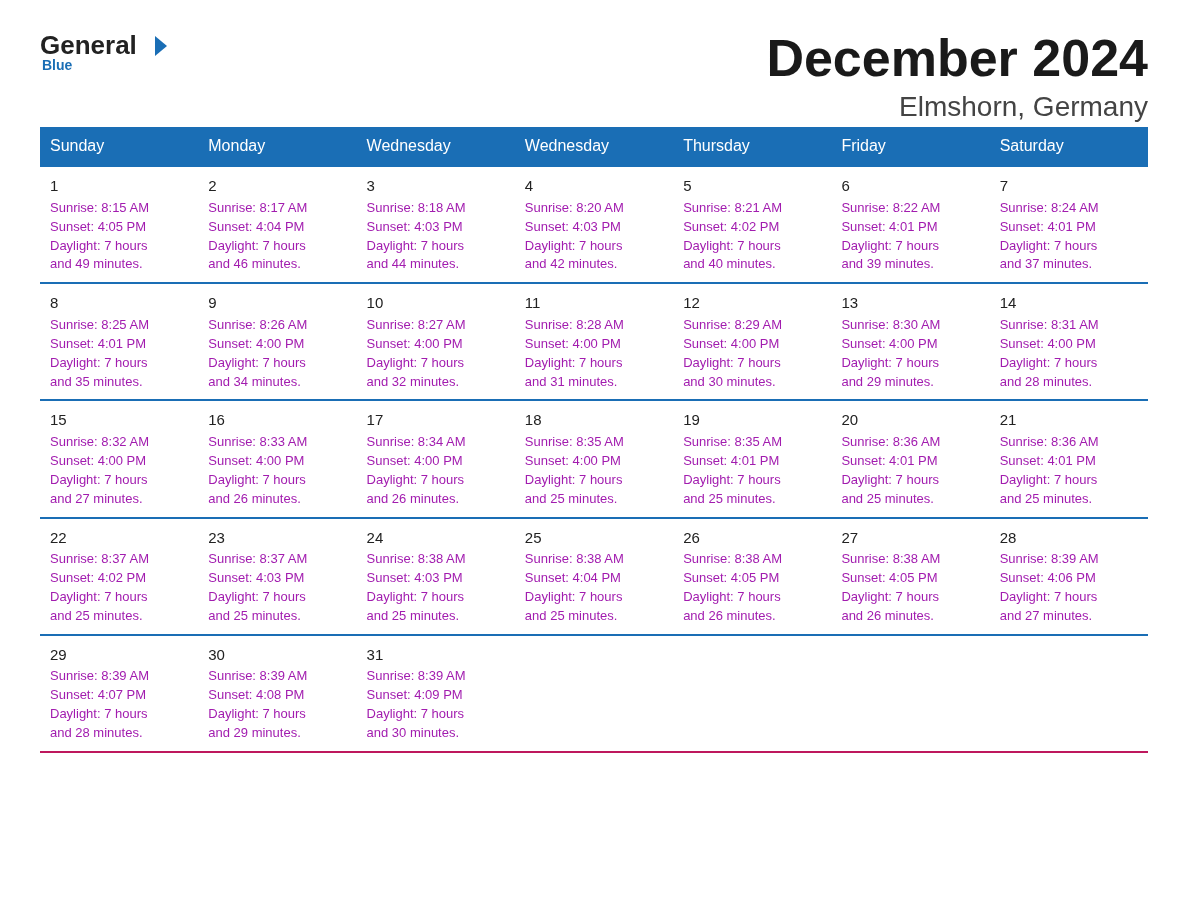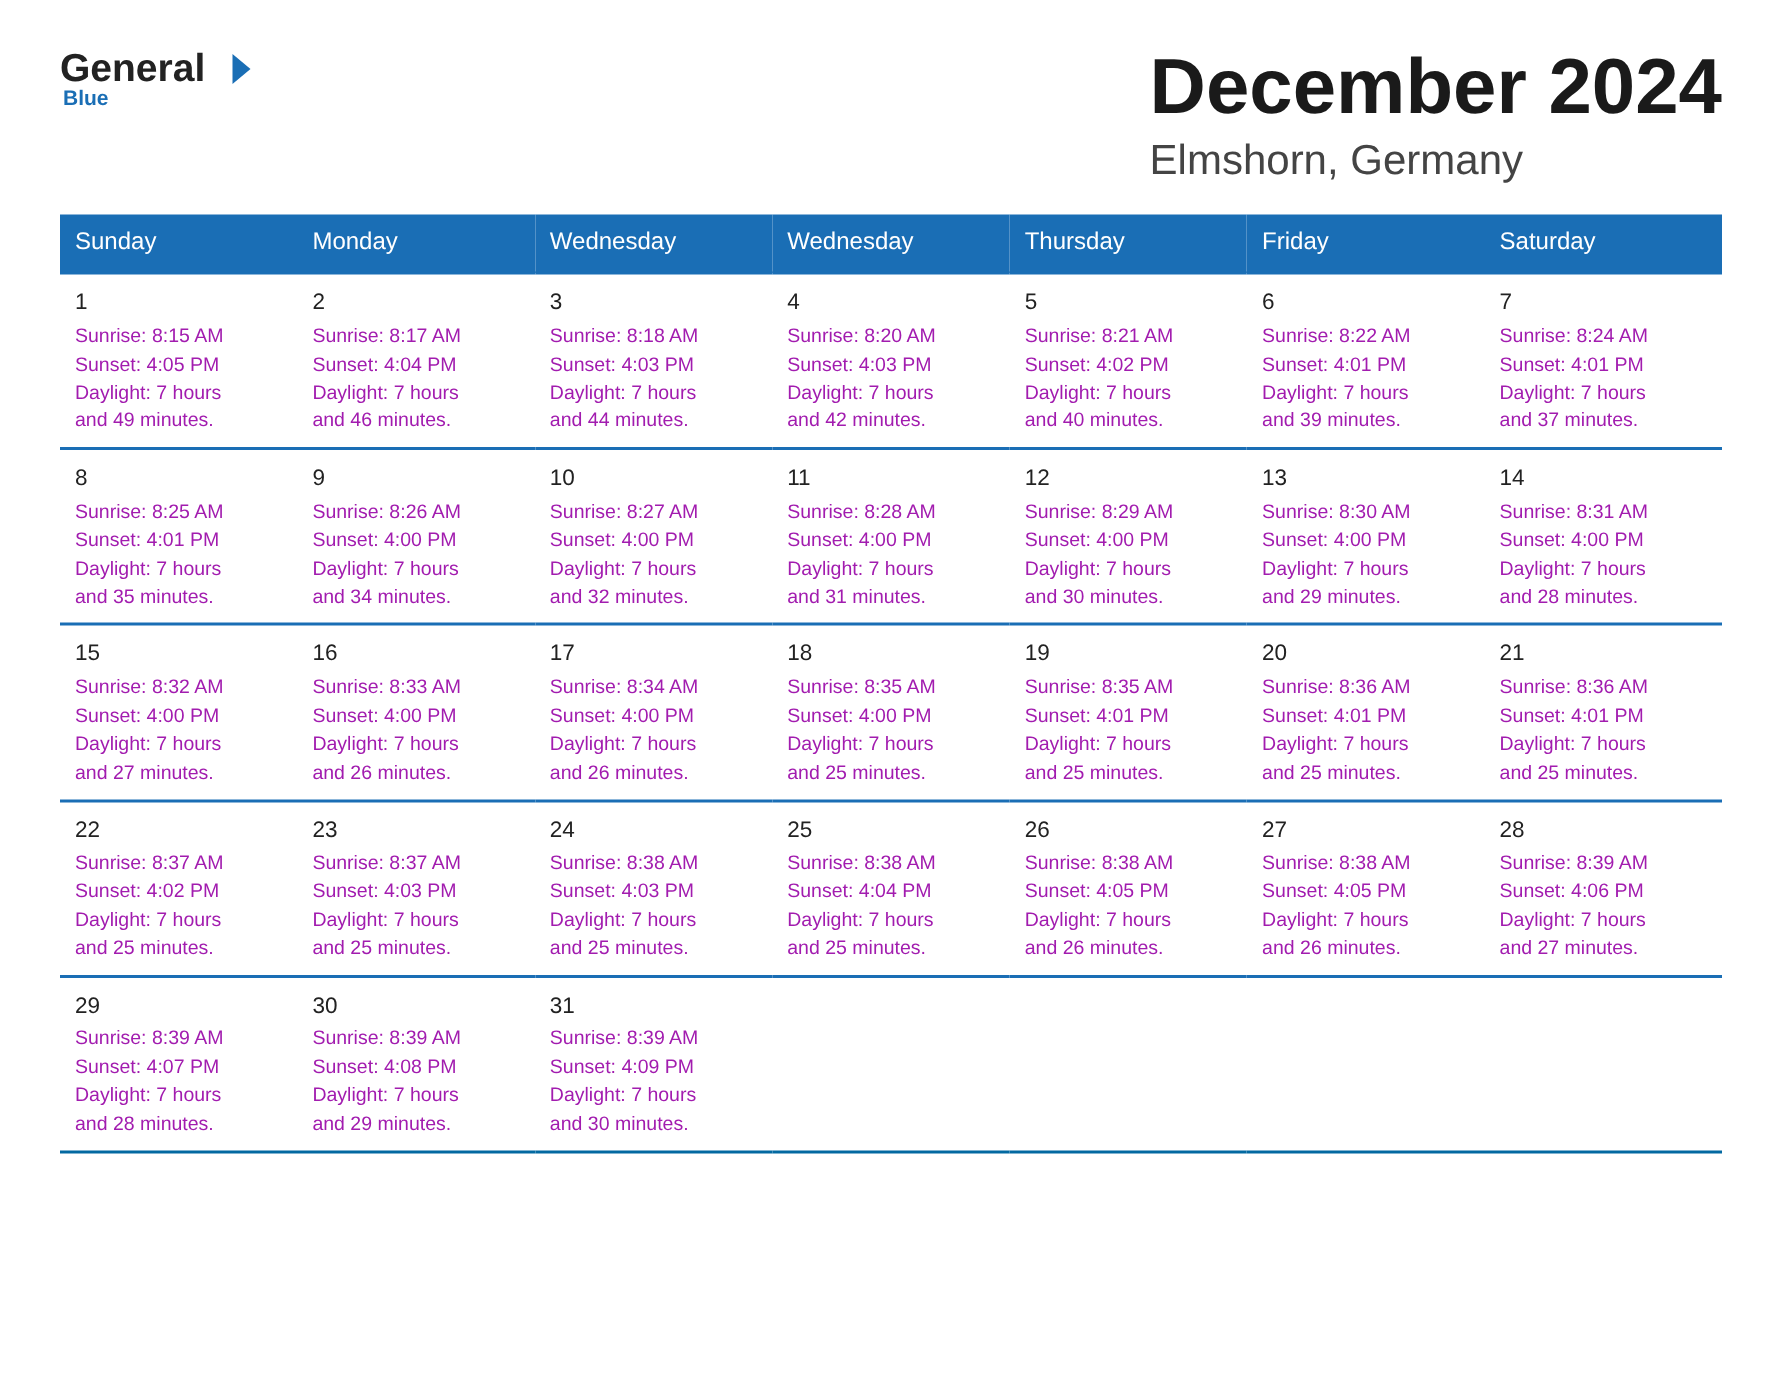--- a/index.html
+++ b/index.html
@@ -7,21 +7,21 @@
       font-family: Arial, sans-serif;
       background: #fff;
       padding: 30px 40px;
       width: 1188px;
       min-height: 918px;
     }
     .header {
       display: flex;
       justify-content: space-between;
       align-items: flex-start;
-      margin-bottom: 20px;
+      margin-bottom: 4px;
     }
     .logo {
       display: flex;
       flex-direction: column;
       align-items: flex-start;
     }
     .logo-text {
       display: flex;
       align-items: center;
       font-size: 26px;
@@ -32,21 +32,21 @@
       color: #222;
     }
     .logo-subtitle {
       color: #1a6eb5;
       font-size: 14px;
       font-weight: bold;
       margin-top: -4px;
       margin-left: 2px;
     }
     .title-block {
-      text-align: left;
+      text-align: right;
     }
     .title-block h1 {
       font-size: 52px;
       font-weight: bold;
       color: #1a1a1a;
       line-height: 1.1;
     }
     .title-block h2 {
       font-size: 28px;
       font-weight: normal;
@@ -76,21 +76,21 @@
     tbody td {
       padding: 8px 10px;
       vertical-align: top;
       font-size: 13.5px;
       color: #222;
       line-height: 1.45;
       border-right: none;
       border-left: none;
     }
     tbody tr:last-child {
-      border-bottom: 2px solid #0369a1;
+      border-bottom: 2px solid #be185d;
     }
     .day-num {
       font-size: 15px;
       font-weight: normal;
       margin-bottom: 2px;
     }
     .day-info {
       font-size: 13px;
       color: #a21caf;
     }

